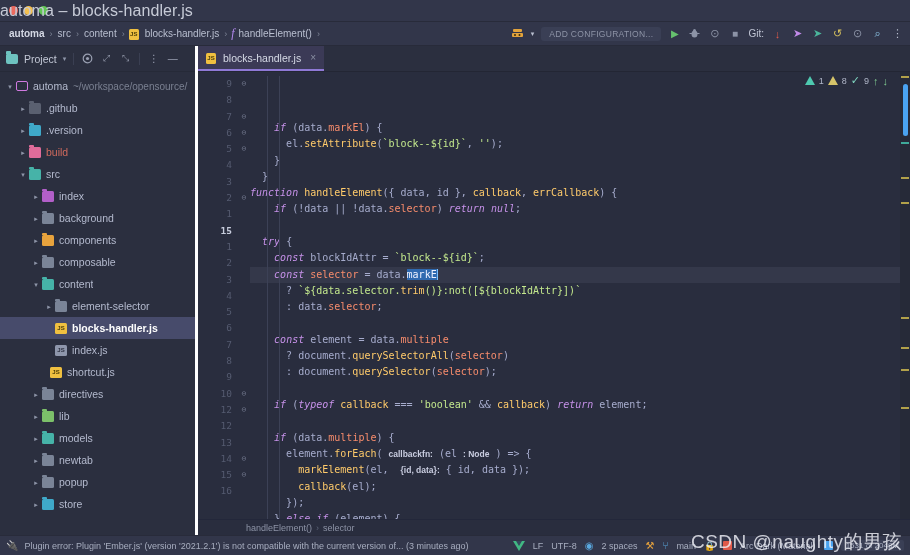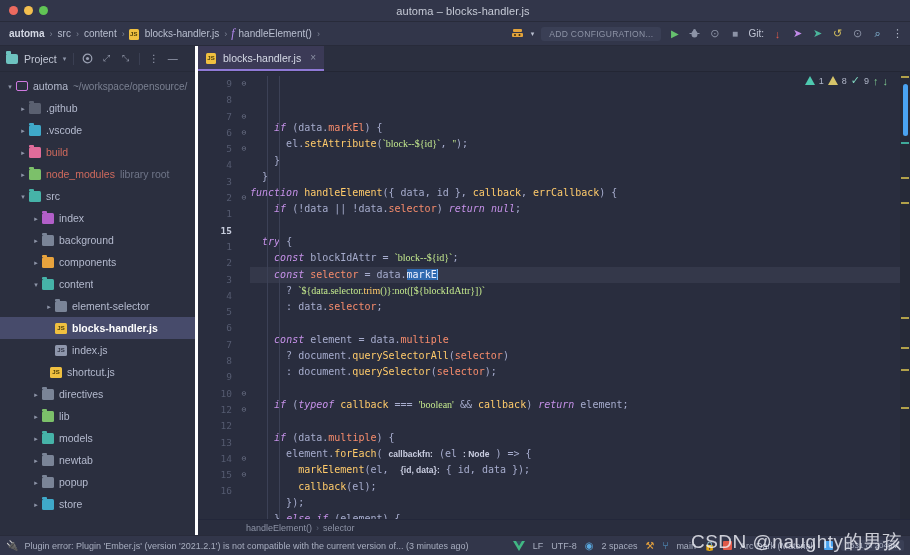--- a/index.html
+++ b/index.html
@@ -24,22 +24,22 @@
     display: flex; align-items: center;
     position: relative;
     border-bottom: 1px solid #282b3a;
   }
   .traffic { display: flex; gap: 6px; padding-left: 9px; align-items: center; }
   .dot { width: 9px; height: 9px; border-radius: 50%; display: block; }
   .dot.red { background: #ec6a5f; }
   .dot.yellow { background: #f3bf4f; }
   .dot.green { background: #61c555; }
   .win-title {
-    position: absolute; left: 16px; right: 0; text-align: center;
-    font-size: 11px; color: #c6cad6; letter-spacing: .1px;
+    position: absolute; left: 0; right: 0; text-align: left;
+    font-size: 16px; color: #c6cad6; letter-spacing: .1px;
     pointer-events: none;
   }
 
   
   .navbar {
     height: 24px; flex: 0 0 24px;
     background: #32364a;
     display: flex; align-items: center;
     padding: 0 6px 0 8px;
     font-size: 10px; color: #b9bfd0;
@@ -183,21 +183,21 @@
   .cl { height: 16.3px; line-height: 16.3px; display: block; }
   .cl.cur { background: #34384a; }
   .indent-guide {
     position: absolute; top: 4px; bottom: 0; width: 1px; background: #3c4156;
   }
 
   
   .kw  { color: #c792ea; font-style: italic; }
   .var { color: #f78c6c; }
   .prop{ color: #ffcb6b; }
-  .str { color: #c3e88d; font-family: Liberation Serif, serif; }
+  .str { color: #c3e88d; }
   .hint{ color: #c9cde0; font-family: "Liberation Sans", sans-serif; font-size: 8.5px; font-weight: bold; margin-top: 8px; }
   .sel { background: #2f6ab0; color: #eef2ff; }
   .caret { display:inline-block; width:1.5px; height:11px; background:#79c0ff; vertical-align:-2px; }
 
   
   .inspect {
     position: absolute; top: 2px; right: 22px;
     display: flex; align-items: center; gap: 4px;
     font-size: 9px; color: #b0b6c8; z-index: 5;
   }
@@ -349,52 +349,51 @@
             <span class="path-muted">~/workspace/opensource/</span>
           </div>
           <div class="row" style="padding-left: 17px;">
             <span class="arrow closed"></span>
             <span class="nicon darkgray"></span>
             <span class="lbl">.github</span>
           </div>
           <div class="row" style="padding-left: 17px;">
             <span class="arrow closed"></span>
             <span class="nicon cyan"></span>
-            <span class="lbl">.vscode</span>
+            <span class="lbl">.version</span>
           </div>
           <div class="row" style="padding-left: 17px;">
             <span class="arrow closed"></span>
             <span class="nicon pink"></span>
             <span class="lbl red-t">build</span>
-          </div>
-          <div class="row" style="padding-left: 17px;">
-            <span class="arrow closed"></span>
-            <span class="nicon green"></span>
-            <span class="lbl red-t">node_modules</span>
-            <span class="muted">library root</span>
           </div>
           <div class="row" style="padding-left: 17px;">
             <span class="arrow open"></span>
             <span class="nicon teal"></span>
             <span class="lbl">src</span>
           </div>
           <div class="row" style="padding-left: 30px;">
             <span class="arrow closed"></span>
             <span class="nicon purple"></span>
             <span class="lbl">index</span>
           </div>
           <div class="row" style="padding-left: 30px;">
             <span class="arrow closed"></span>
             <span class="nicon folder"></span>
             <span class="lbl">background</span>
           </div>
           <div class="row" style="padding-left: 30px;">
             <span class="arrow closed"></span>
             <span class="nicon orange"></span>
             <span class="lbl">components</span>
+          </div>
+          <div class="row" style="padding-left: 30px;">
+            <span class="arrow closed"></span>
+            <span class="nicon folder"></span>
+            <span class="lbl">composable</span>
           </div>
           <div class="row" style="padding-left: 30px;">
             <span class="arrow open"></span>
             <span class="nicon teal"></span>
             <span class="lbl">content</span>
           </div>
           <div class="row" style="padding-left: 43px;">
             <span class="arrow closed"></span>
             <span class="nicon folder"></span>
             <span class="lbl">element-selector</span>

